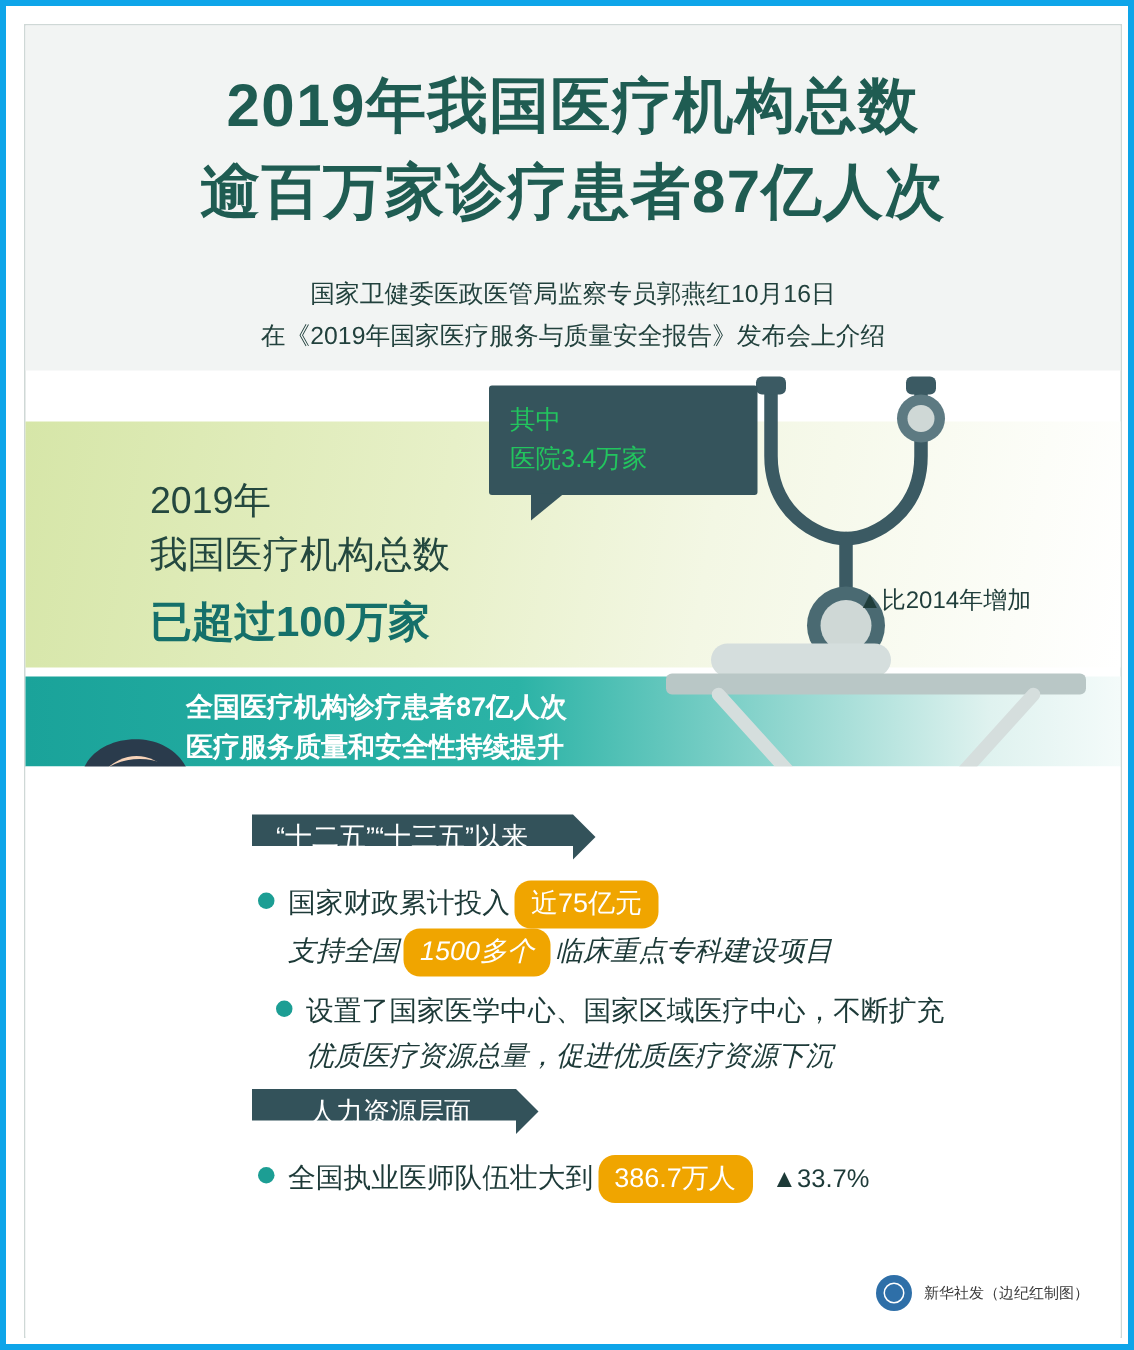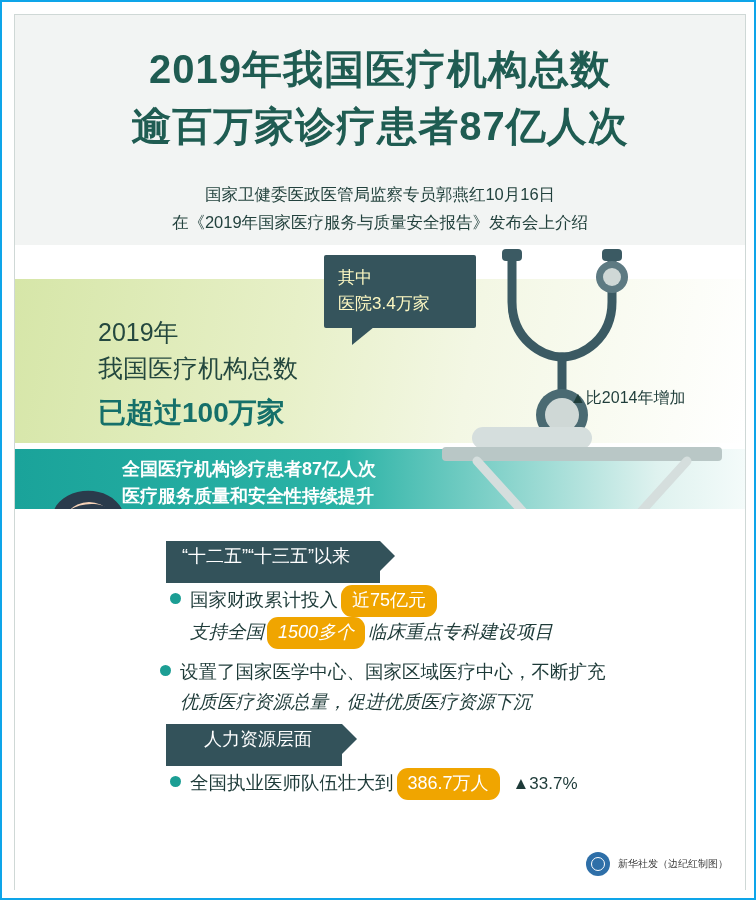--- a/index.html
+++ b/index.html
@@ -9,21 +9,21 @@
   }
   body {
     font-family: "Liberation Sans", sans-serif;
   }
   #page {
     position: relative;
     width: 756px;
     height: 900px;
     background: #ffffff;
     overflow: hidden;
-    border: 2px solid #0ea5e9;
+    border: 4px solid #0ea5e9;
     box-sizing: border-box;
   }
   .frame {
     position: absolute;
     left: 12px;
     top: 12px;
     width: 732px;
     height: 876px;
     border: 1px solid #cfd8d6;
     box-sizing: border-box;
@@ -96,23 +96,23 @@
     color: #15706a;
     line-height: 1.45;
     margin-top: 6px;
   }
 
   
   .bubble {
     position: absolute;
     left: 322px;
     top: 253px;
-    width: 152px;
+    width: 179px;
     background: #35545c;
-    color: #fef9c3;
+    color: #22c55e;
     padding: 10px 14px 12px 14px;
     box-sizing: border-box;
     border-radius: 2px;
   }
   .bubble div {
     font-size: 17px;
     line-height: 1.5;
   }
   .bubble::after {
     content: "";
@@ -160,21 +160,21 @@
     left: 13px;
     top: 507px;
     width: 730px;
     height: 382px;
     background: #ffffff;
   }
 
   
   .tag {
     position: absolute;
-    height: 42px;
+    height: 21px;
     background: #33525a;
     color: #ffffff;
     font-size: 18px;
     line-height: 30px;
     padding: 0 30px 0 16px;
     box-sizing: border-box;
     white-space: nowrap;
   }
   .tag::after {
     content: "";
@@ -206,21 +206,21 @@
   .pill {
     display: inline-block;
     background: #f0a500;
     color: #ffffff;
     border-radius: 11px;
     padding: 1px 11px 2px 11px;
     font-size: 18px;
     margin: 0 3px;
   }
   .r1 { left: 168px; top: 583px; width: 545px; }
-  .r2 { left: 158px; top: 655px; width: 545px; }
+  .r2 { left: 180px; top: 655px; width: 545px; }
   .r3 { left: 168px; top: 766px; width: 545px; }
   .r4 { left: 168px; top: 799px; width: 545px; }
   .delta {
     font-size: 17px;
     color: #1d3a38;
     margin-left: 10px;
   }
   .indent {
     display: block;
     padding-left: 20px;

